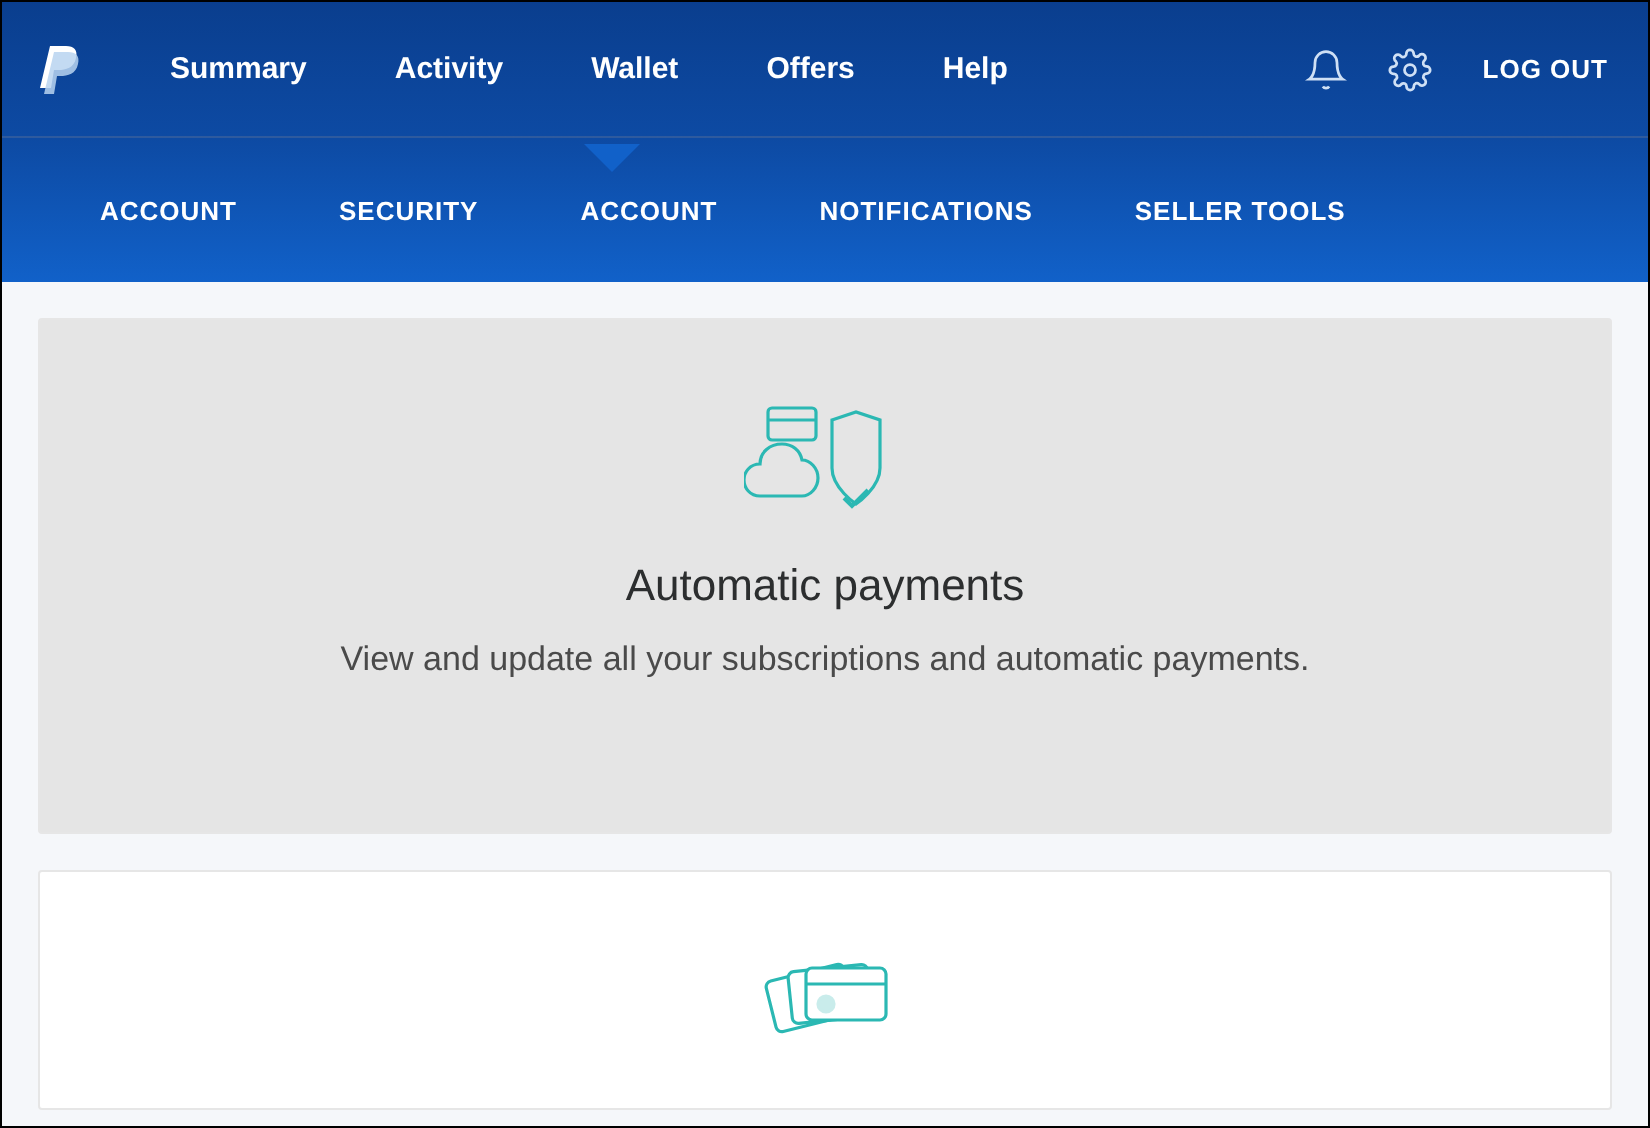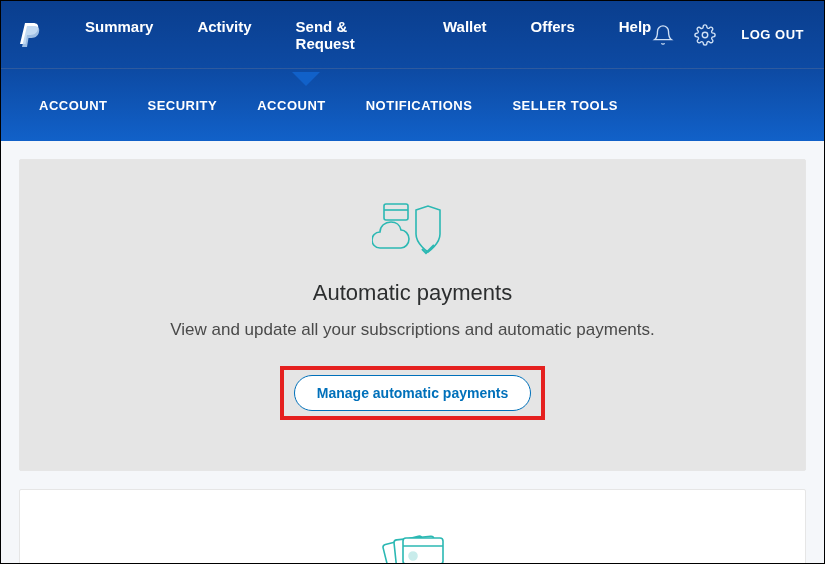--- a/index.html
+++ b/index.html
@@ -67,20 +67,21 @@
       gap: 40px;
       position: relative;
     }
     .sub-nav-item {
       color: #fff;
       font-size: 13px;
       font-weight: 700;
       letter-spacing: 0.5px;
       cursor: pointer;
       position: relative;
+      margin-left: 11px;
     }
     .active-arrow {
       position: absolute;
       left: 292px;
       top: 72px;
       width: 0;
       height: 0;
       border-left: 14px solid transparent;
       border-right: 14px solid transparent;
       border-top: 14px solid #1161c9;
@@ -145,21 +146,20 @@
 <div class="top-nav">
   <div class="logo">
     <svg width="22" height="26" viewBox="0 0 22 26">
       <path d="M 6 1 L 14 1 C 18 1 20 3 19 7 C 18 12 14 13 10 13 L 8 13 L 6.5 22 L 1 22 Z" fill="#ffffff"></path>
       <path d="M 8 4 L 15 4 C 19 4 21 6 20 10 C 19 15 15 16 11 16 L 9.5 16 L 8 25 L 3 25 Z" fill="#b8d4f0" opacity="0.85"></path>
     </svg>
   </div>
   <div class="nav-links">
     <span class="nav-link">Summary</span>
     <span class="nav-link">Activity</span>
-    <span class="nav-link">Send &amp; Request</span>
     <span class="nav-link">Wallet</span>
     <span class="nav-link">Offers</span>
     <span class="nav-link">Help</span>
   </div>
   <div class="nav-right">
     <div class="icon-btn">
       <svg width="22" height="22" viewBox="0 0 24 24" fill="none" stroke="#cfe0f5" stroke-width="1.5">
         <path d="M18 8a6 6 0 10-12 0c0 7-3 9-3 9h18s-3-2-3-9"></path>
         <path d="M13.7 21a2 2 0 01-3.4 0"></path>
       </svg>
@@ -189,23 +189,20 @@
       <svg width="82" height="62" viewBox="0 0 82 62" fill="none" stroke="#2bb8b3" stroke-width="1.6">
         <rect x="12" y="4" width="24" height="16" rx="2"></rect>
         <line x1="12" y1="10" x2="36" y2="10"></line>
         <path d="M 8 48 C 3 48 0 44 0 40 C 0 36 3 32 8 32 C 8 26 13 22 19 22 C 24 22 28 25 29 30 C 33 30 37 34 37 39 C 37 44 33 48 29 48 Z"></path>
         <path d="M 44 10 C 44 10 56 6 56 6 C 56 6 68 10 68 10 C 68 10 68 30 68 34 C 68 44 56 52 56 52 C 56 52 44 44 44 34 C 44 30 44 10 44 10 Z"></path>
         <path d="M 50 49 L 54 53 L 62 45" stroke-width="2"></path>
       </svg>
     </div>
     <h2 class="card-title">Automatic payments</h2>
     <p class="card-desc">View and update all your subscriptions and automatic payments.</p>
-    <div class="highlight-box">
-      <button class="pill-button">Manage automatic payments</button>
-    </div>
   </div>
 
   <div class="card2">
     <div style="display:flex;justify-content:center;">
       <svg width="80" height="60" viewBox="0 0 80 60" fill="none" stroke="#2bb8b3" stroke-width="1.6">
         <rect x="12" y="20" width="40" height="26" rx="3" transform="rotate(-14 32 33)"></rect>
         <rect x="22" y="18" width="40" height="26" rx="3" transform="rotate(-6 42 31)" fill="#fff"></rect>
         <rect x="30" y="18" width="40" height="26" rx="3" fill="#fff"></rect>
         <line x1="30" y1="26" x2="70" y2="26"></line>
         <circle cx="40" cy="36" r="4" fill="#2bb8b3" opacity="0.25"></circle>

